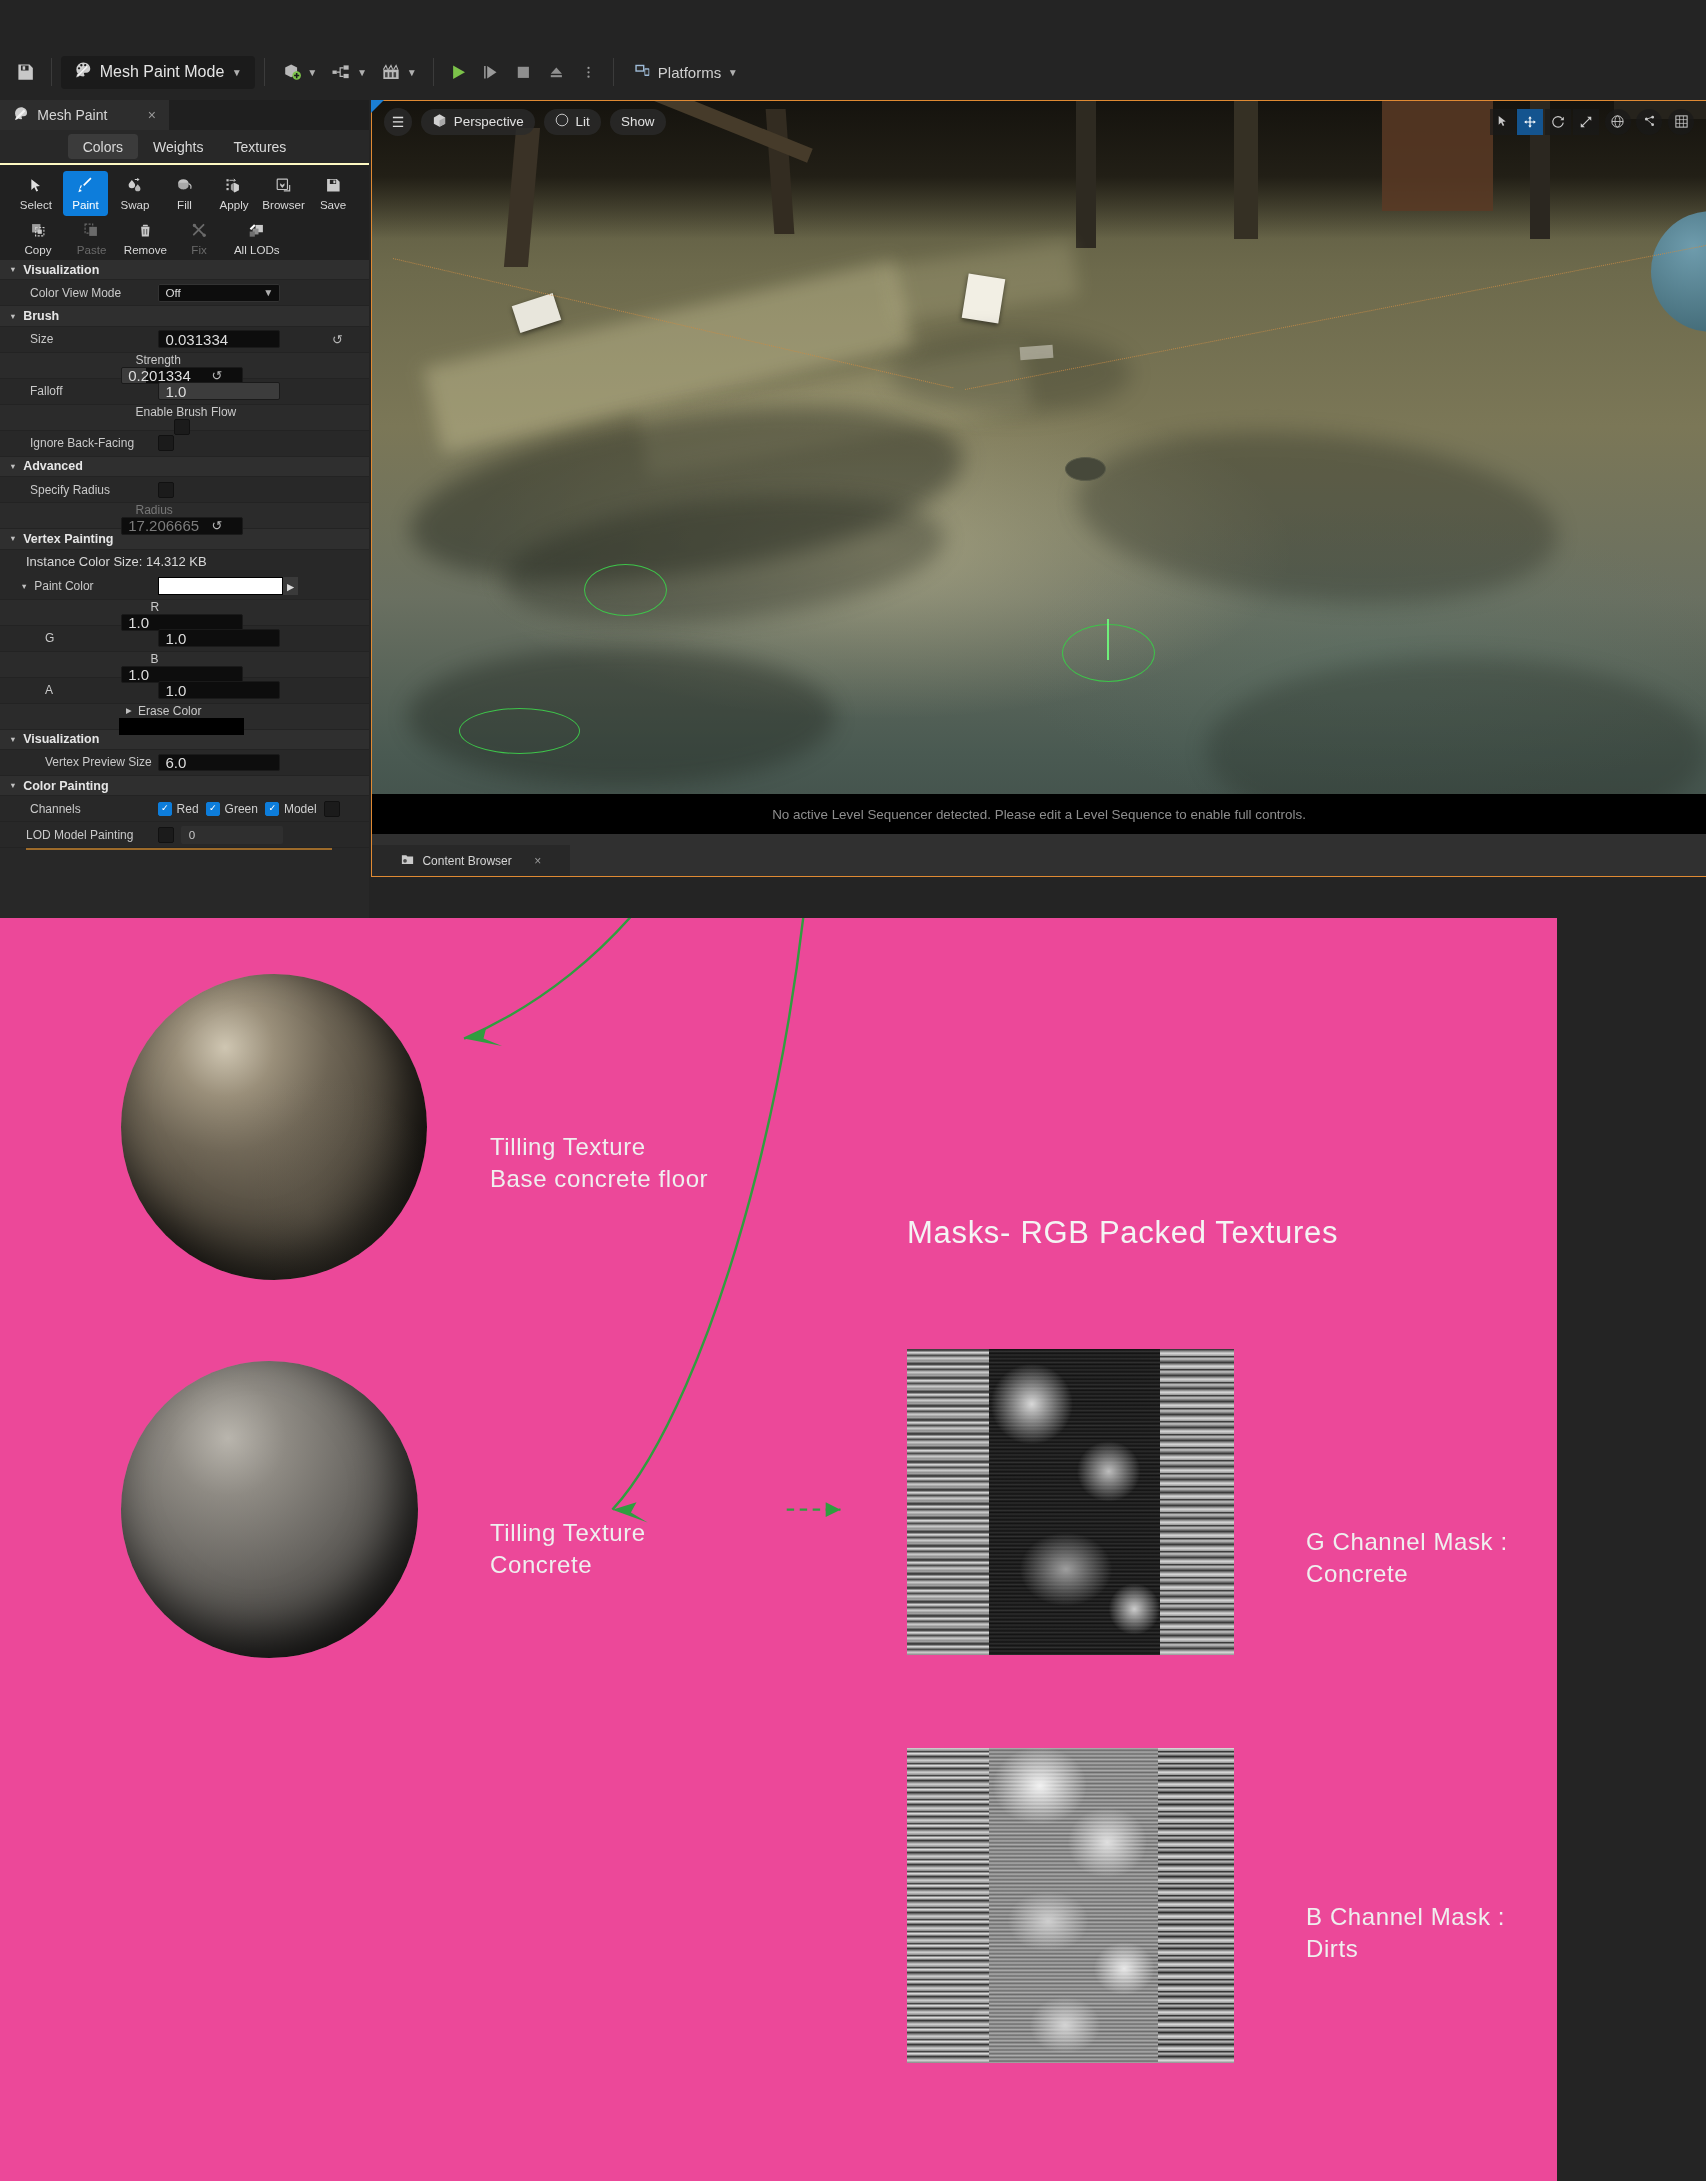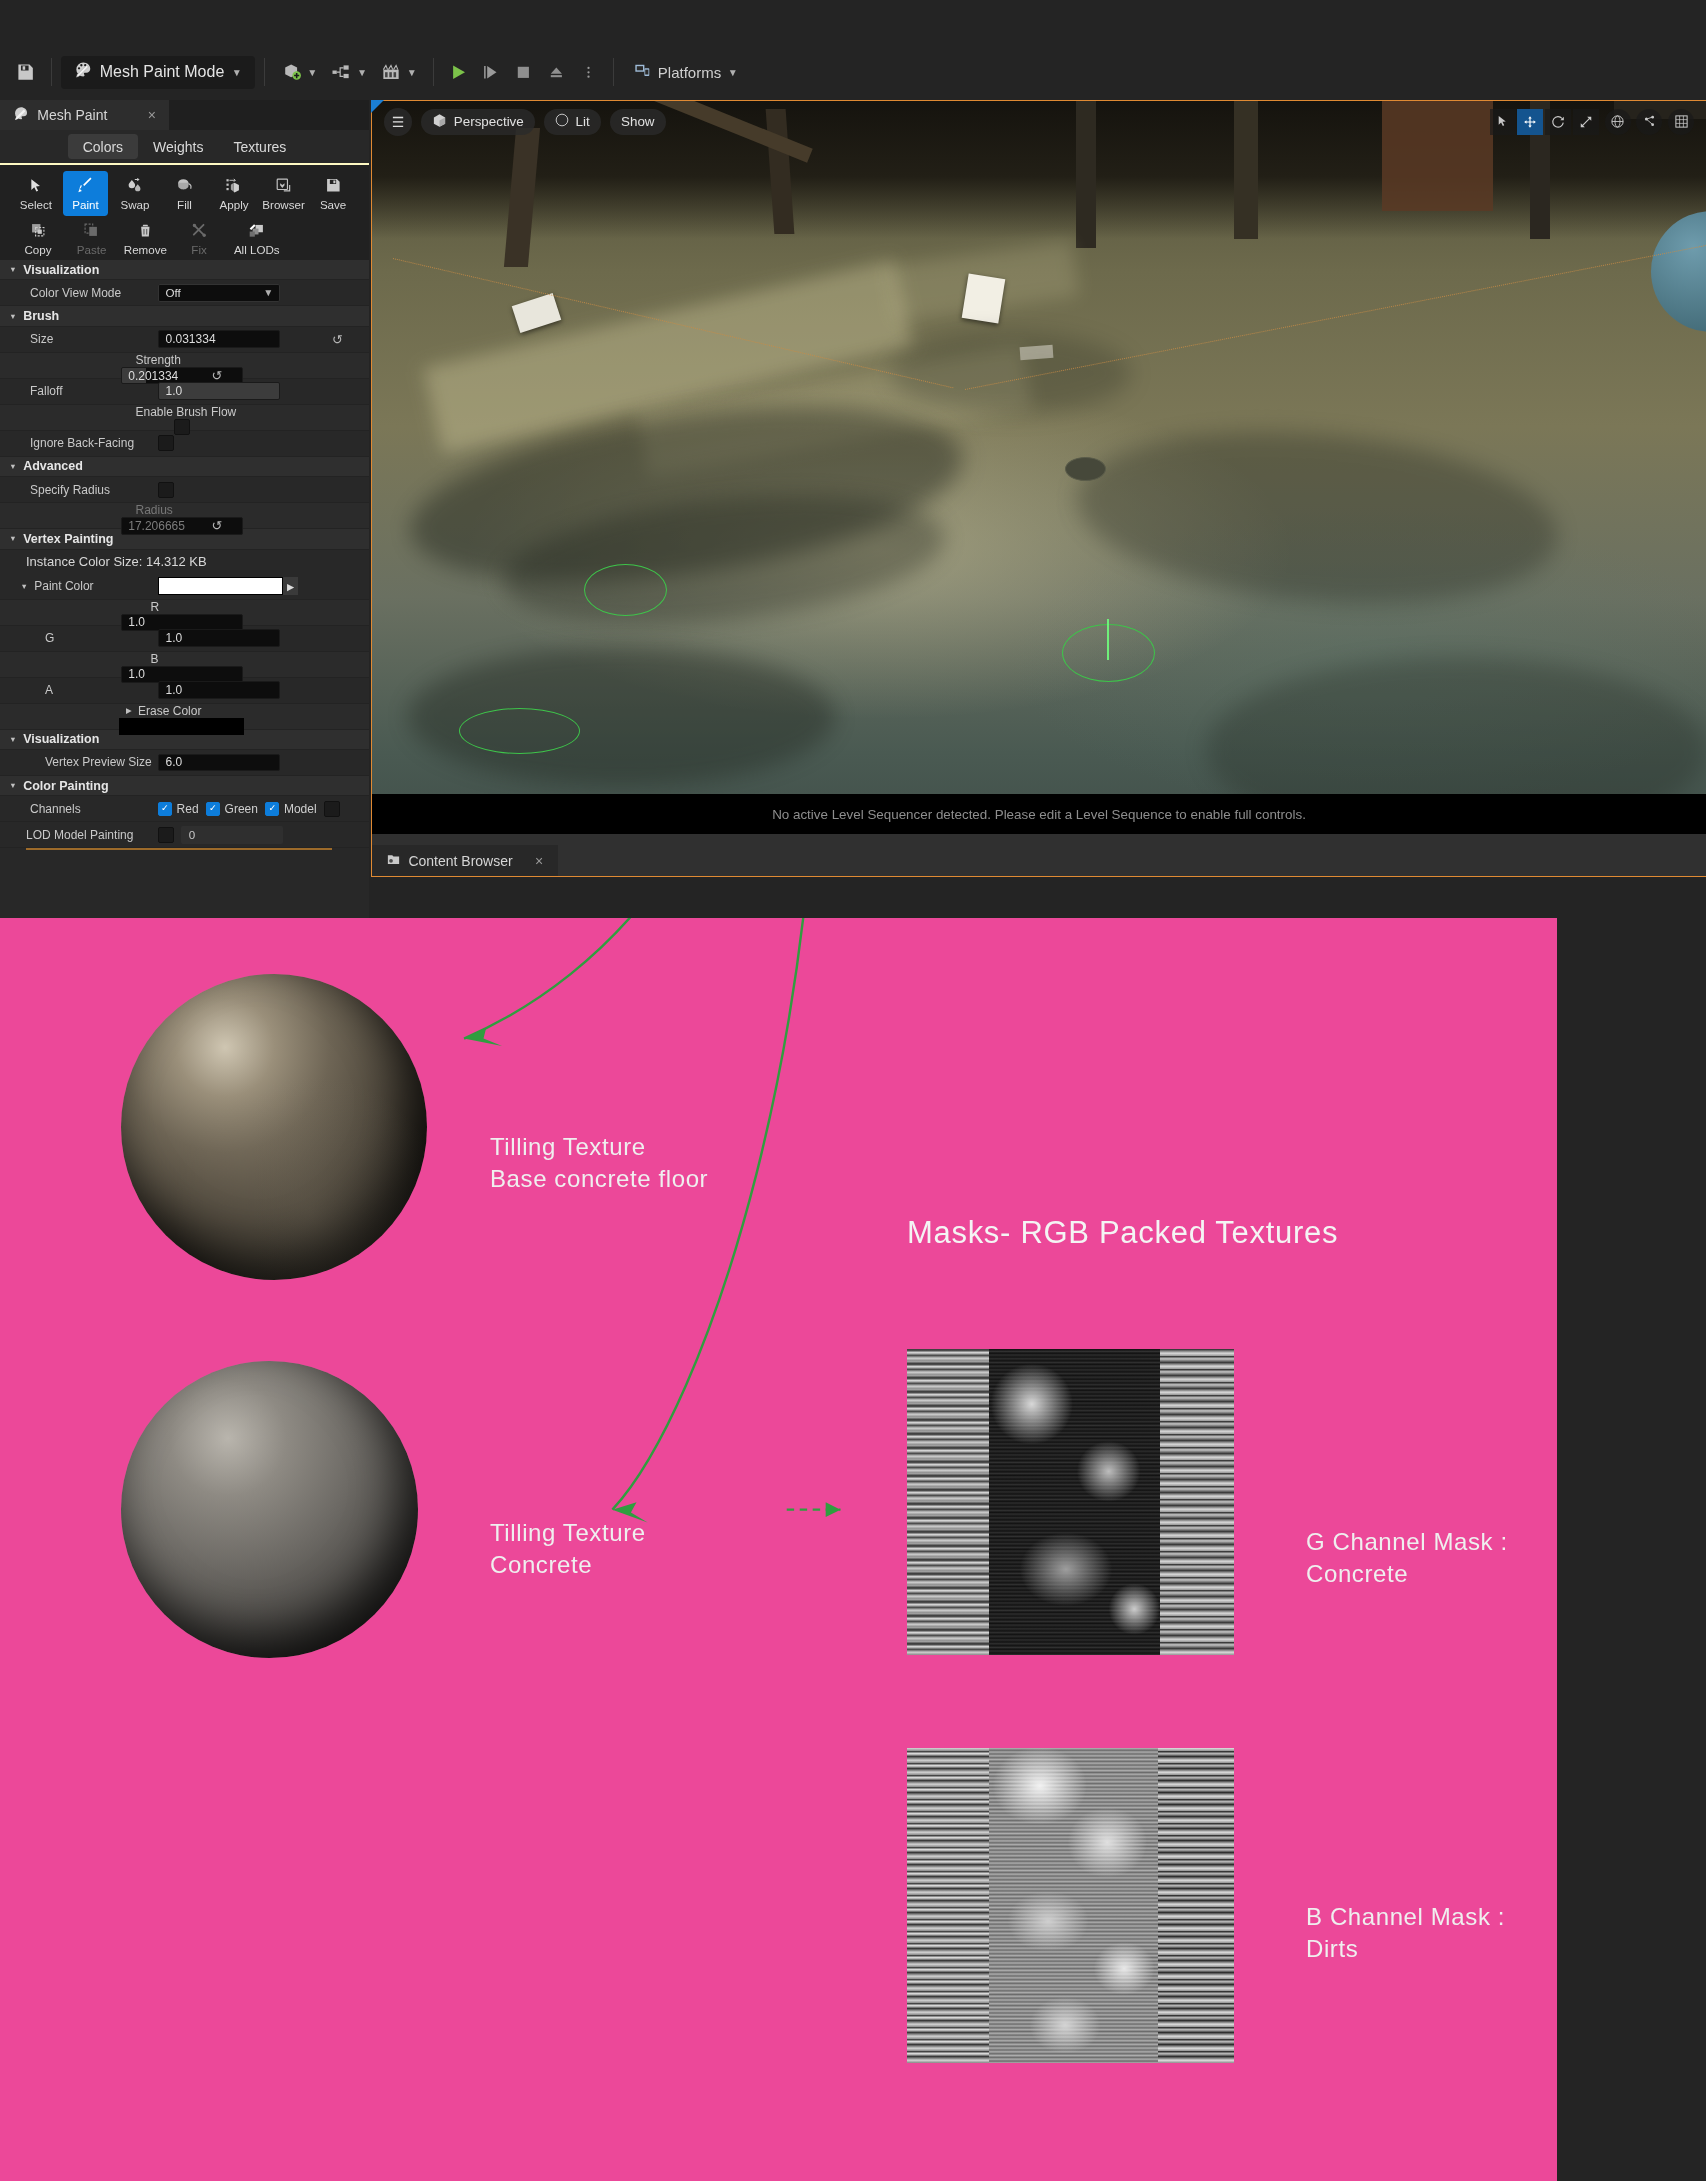--- a/index.html
+++ b/index.html
@@ -83,21 +83,21 @@
     height:26px; display:flex; align-items:center; border-bottom:0.9px solid #232323;
     background:#282828;
   }
   .row.alt { background:#2b2b2b;flex-direction:column; }
   .row .lbl { width:158px; padding-left:30px; color:#c9c9c9; font-size:12px; }
   .row .lbl.ind2 { padding-left:45px; }
   .row .lbl.dim { color:#777; }
   .row .val { flex:1; display:flex; align-items:center; padding-right:5.6px; position:relative; }
   .numfield {
     height:17.6px; width:122px; background:#0d0d0d; border:0.9px solid #1a1a1a; border-radius:2px;
-    color:#ddd; font-size:12px; display:flex; align-items:center; padding-left:6.5px;
+    color:#ddd; font-size:15px; display:flex; align-items:center; padding-left:6.5px;
   }
   .numfield.slider { background: linear-gradient(to right, #3c3c3c 0%, #3c3c3c 20%, #0d0d0d 20%); }
   .numfield.slider100 { background:#3c3c3c; }
   .numfield.dim { color:#7c7c7c; }
   .dropdown {
     height:17.6px; width:122px; background:#0d0d0d; border:0.9px solid #333; border-radius:1.9px;
     color:#ddd; font-size:11.6px; display:flex; align-items:center; padding:0 5.6px 0 6.5px;
     justify-content:space-between;
   }
   .revert { position:absolute; right:26px; color:#b4b4b4; font-size:13px; }
@@ -163,22 +163,22 @@
   .sel-ellipse { position:absolute; border:1.9px solid #3ec44a; border-radius:50%; }
   .vp-status {
     position:absolute; left:0; bottom:43px; width:100%; height:40px; display:flex; align-items:center; justify-content:center;
     color:#8e8e8e; font-size:13.4px; background:#000;
   }
   .cb-bar {
     position:absolute; left:0; bottom:0; width:100%; height:43px; background:#303030;
     display:flex; align-items:flex-end;
   }
   .cb-tab {
-    height:32px; display:flex; align-items:center; gap:7.4px; padding:0 15px; background:#282828;
-    color:#d5d5d5; font-size:14px;
+    height:32px; display:flex; align-items:center; gap:7.4px; padding:0 29px; background:#282828;
+    color:#d5d5d5; font-size:12px;
   }
   .cb-tab .x { margin-left:15px; color:#9a9a9a; }
 
   
   .ann { position:absolute; left:0; top:918px; width:1557px; height:1263px; background:#ec4899; }
   .sphere { position:absolute; border-radius:50%; }
   .sphere.s1 {
     left:121px; top:974px; width:306px; height:306px;
     background:
       radial-gradient(circle at 34% 24%, #cfc6b2 0%, #9a8f7a 16%, #6e6555 34%, #433d33 60%, #201d18 88%),

